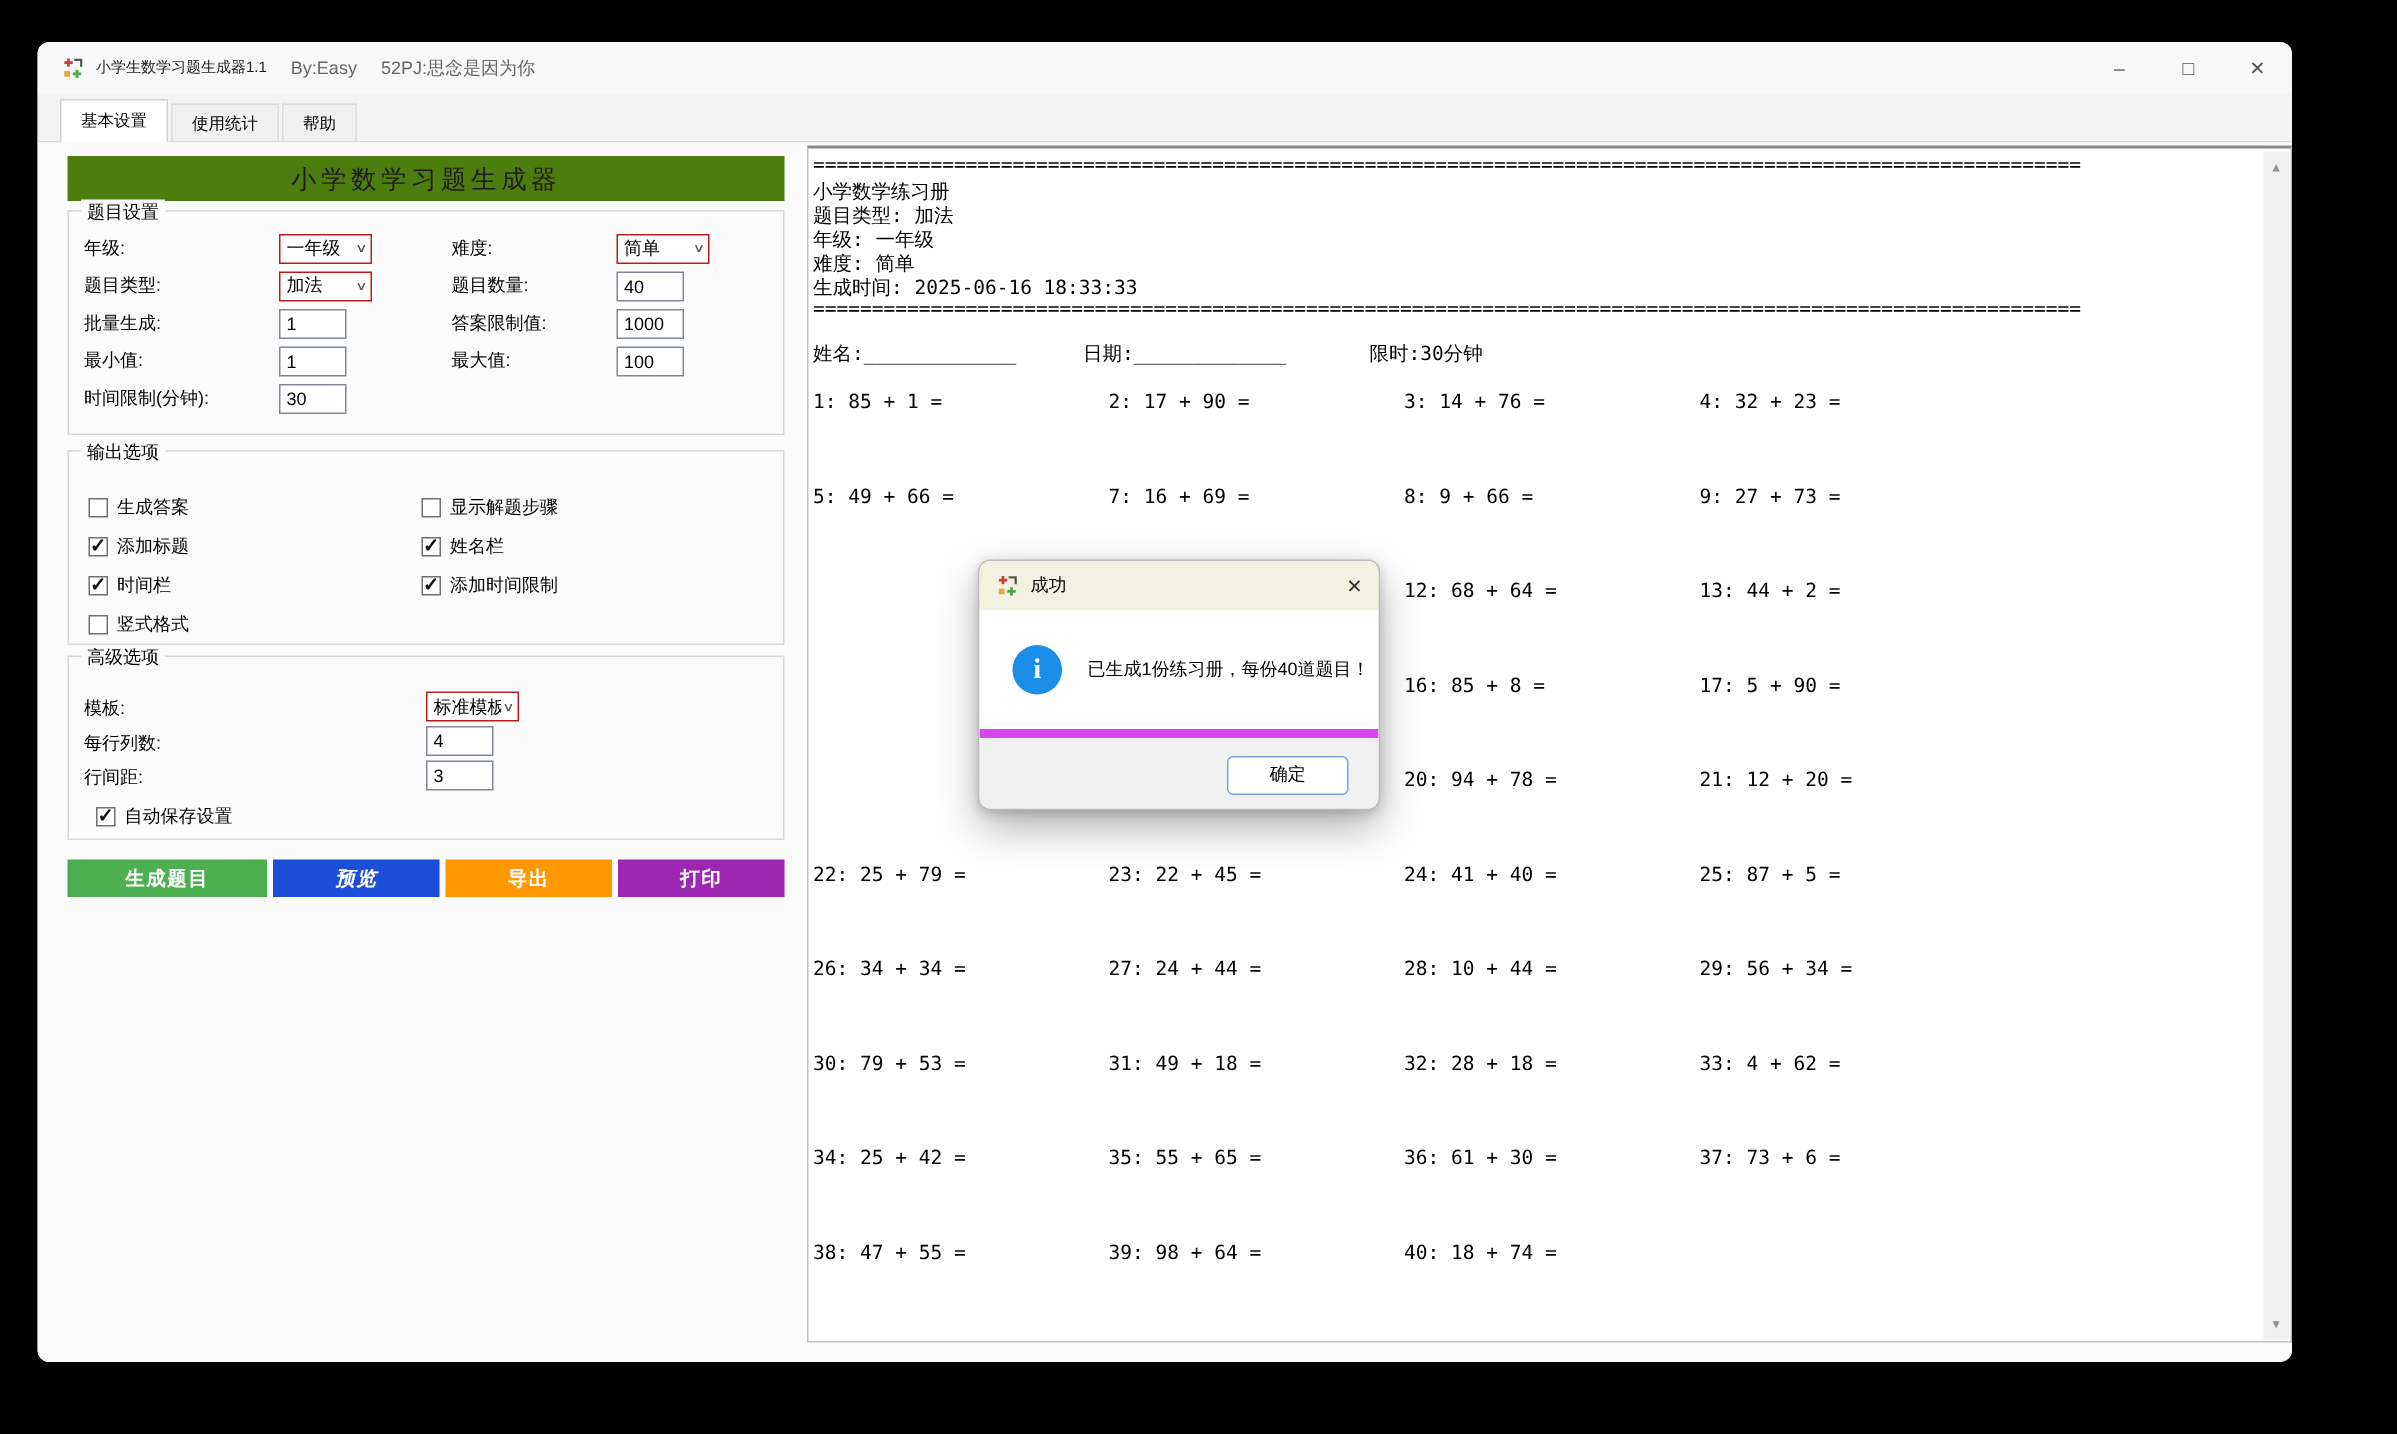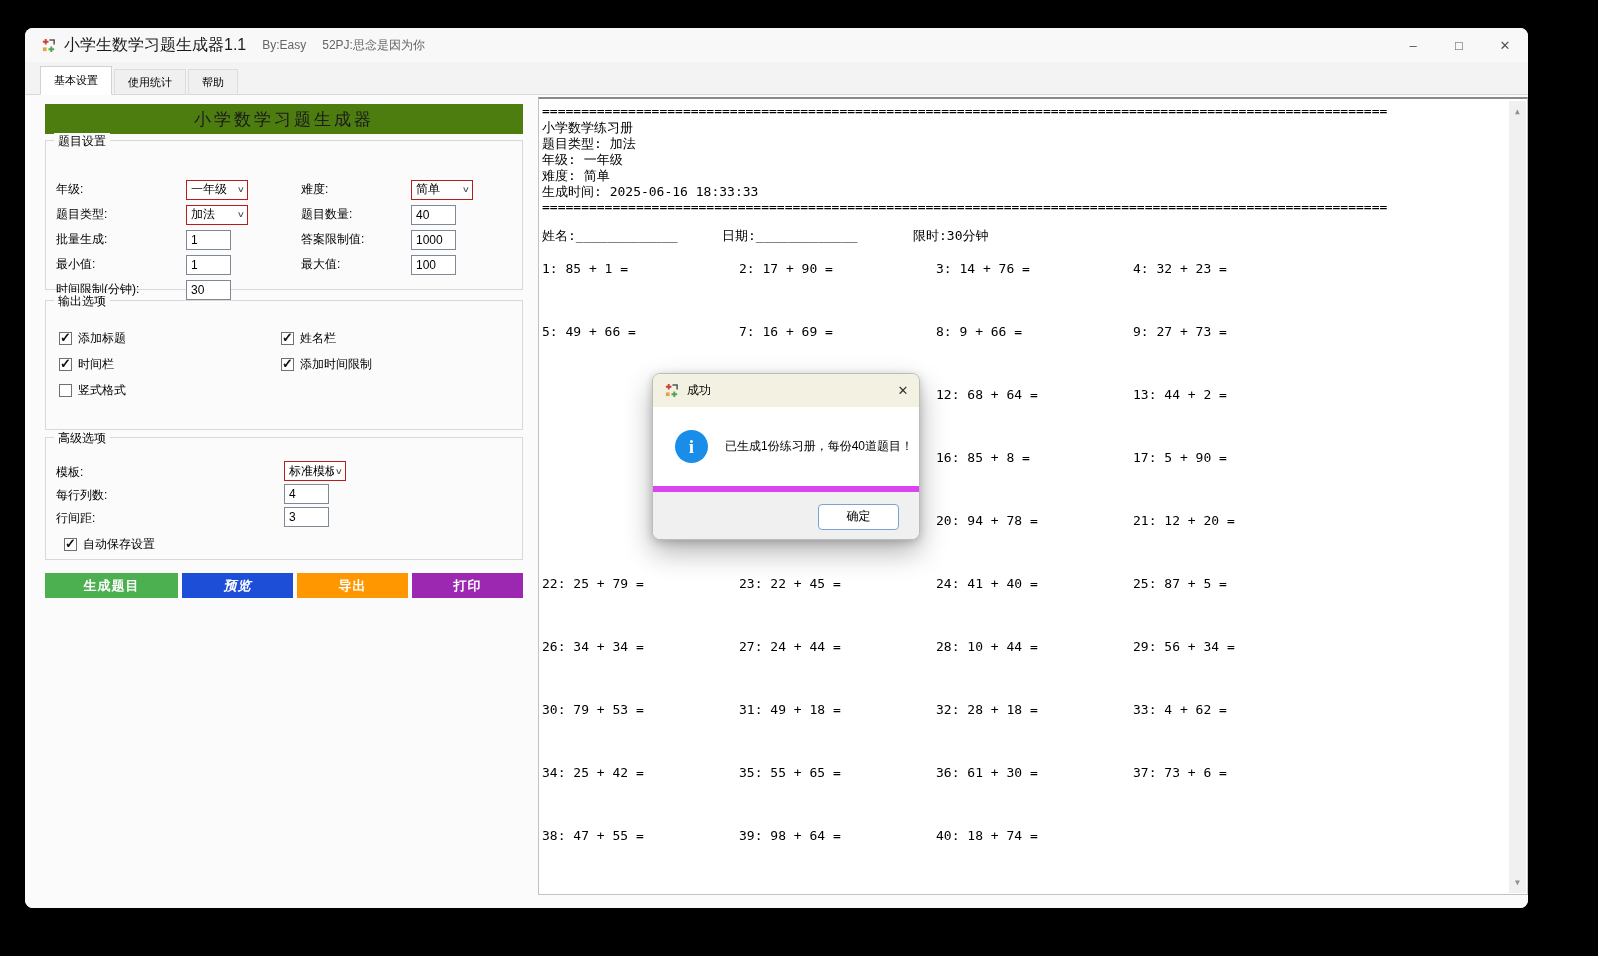--- a/index.html
+++ b/index.html
@@ -5,21 +5,21 @@
   * { margin:0; padding:0; box-sizing:border-box; }
   html,body { width:1598px; height:956px; overflow:hidden; }
   body { background:#000; position:relative; font-family:"Liberation Sans",sans-serif; color:#000; }
 
   .window { position:absolute; left:25px; top:28px; width:1503px; height:880px;
             background:#fbfbfb; border-radius:8px; overflow:hidden; }
 
   
   .titlebar { height:34px; background:#f8f8f8; display:flex; align-items:center; padding-left:16px; }
   .app-icon { width:15px; height:15px; flex:0 0 auto; }
-  .title-text { margin-left:8px; font-size:16px; color:#1a1a1a; }
+  .title-text { margin-left:8px; font-size:10px; color:#1a1a1a; }
   .title-by, .title-credit { margin-left:16px; font-size:12px; color:#666; }
   .win-controls { margin-left:auto; display:flex; height:100%; }
   .win-btn { width:46px; display:flex; align-items:center; justify-content:center;
              color:#555; font-size:13px; cursor:default; }
 
   
   .tabstrip { height:33px; background:#f3f3f3; display:flex; align-items:flex-end;
               padding-left:15px; border-bottom:1px solid #d9d9d9; }
   .tab { height:25px; padding:0 13px; display:flex; align-items:center; font-size:11px;
          background:#f0f0f0; border:1px solid #dcdcdc; border-bottom:none; margin-right:2px;margin-top:28px; }
@@ -27,21 +27,21 @@
                 margin-bottom:-1px; }
 
   .page { position:absolute; top:67px; left:0; right:0; bottom:0; background:#fbfbfb; }
 
   
   .left-panel { position:absolute; left:20px; top:9px; width:478px; }
   .panel-title { height:30px; background:#4d7c0f; display:flex; align-items:center;
                  justify-content:center; font-size:17px; letter-spacing:3px; color:#1c1c1c; }
   .group { position:relative; border:1px solid #d8d8d8; }
   .group-label { position:absolute; top:-8px; left:8px; background:#fbfbfb; padding:0 4px; font-size:12px; }
-  .g1 { margin-top:6px; height:150px; padding:36px 0 0 10px; }
+  .g1 { margin-top:6px; height:150px; padding:12px 0 0 10px; }
   .g2 { margin-top:10px; height:130px; padding:24px 0 0 13px; }
   .g3 { margin-top:7px; height:123px; padding:20px 0 0 10px; }
 
   .frow { display:flex; align-items:center; height:25px; }
   .g3 .frow { height:23px;align-items:flex-end; }
   .lab { font-size:12px; }
   .w130 { width:130px; } .w110 { width:110px; } .w228 { width:228px; }
   .ctrlbox { width:115px; display:flex; align-items:center; }
   .combo { width:62px; height:20px; border:1px solid #b91c1c; background:#fff;
            display:flex; align-items:center; padding:0 3px 0 4px; font-size:12px; cursor:default; }
@@ -184,20 +184,30 @@
         <div class="frow">
           <span class="lab w130">时间限制(分钟):</span>
           <span class="ctrlbox">
               <input class="tin" value="30" style="">
             </span>
         </div>
       </div>
 
       <div class="group g2">
         <span class="group-label">输出选项</span>
+        <div class="cbrow">
+          <span class="cbcol">
+            <span class="cb"></span>
+            <span class="cblab">生成答案</span>
+          </span>
+          <span class="cbcol2">
+            <span class="cb"></span>
+            <span class="cblab">显示解题步骤</span>
+          </span>
+        </div>
         <div class="cbrow">
           <span class="cbcol">
             <span class="cb checked"></span>
             <span class="cblab">添加标题</span>
           </span>
           <span class="cbcol2">
             <span class="cb checked"></span>
             <span class="cblab">姓名栏</span>
           </span>
         </div>

